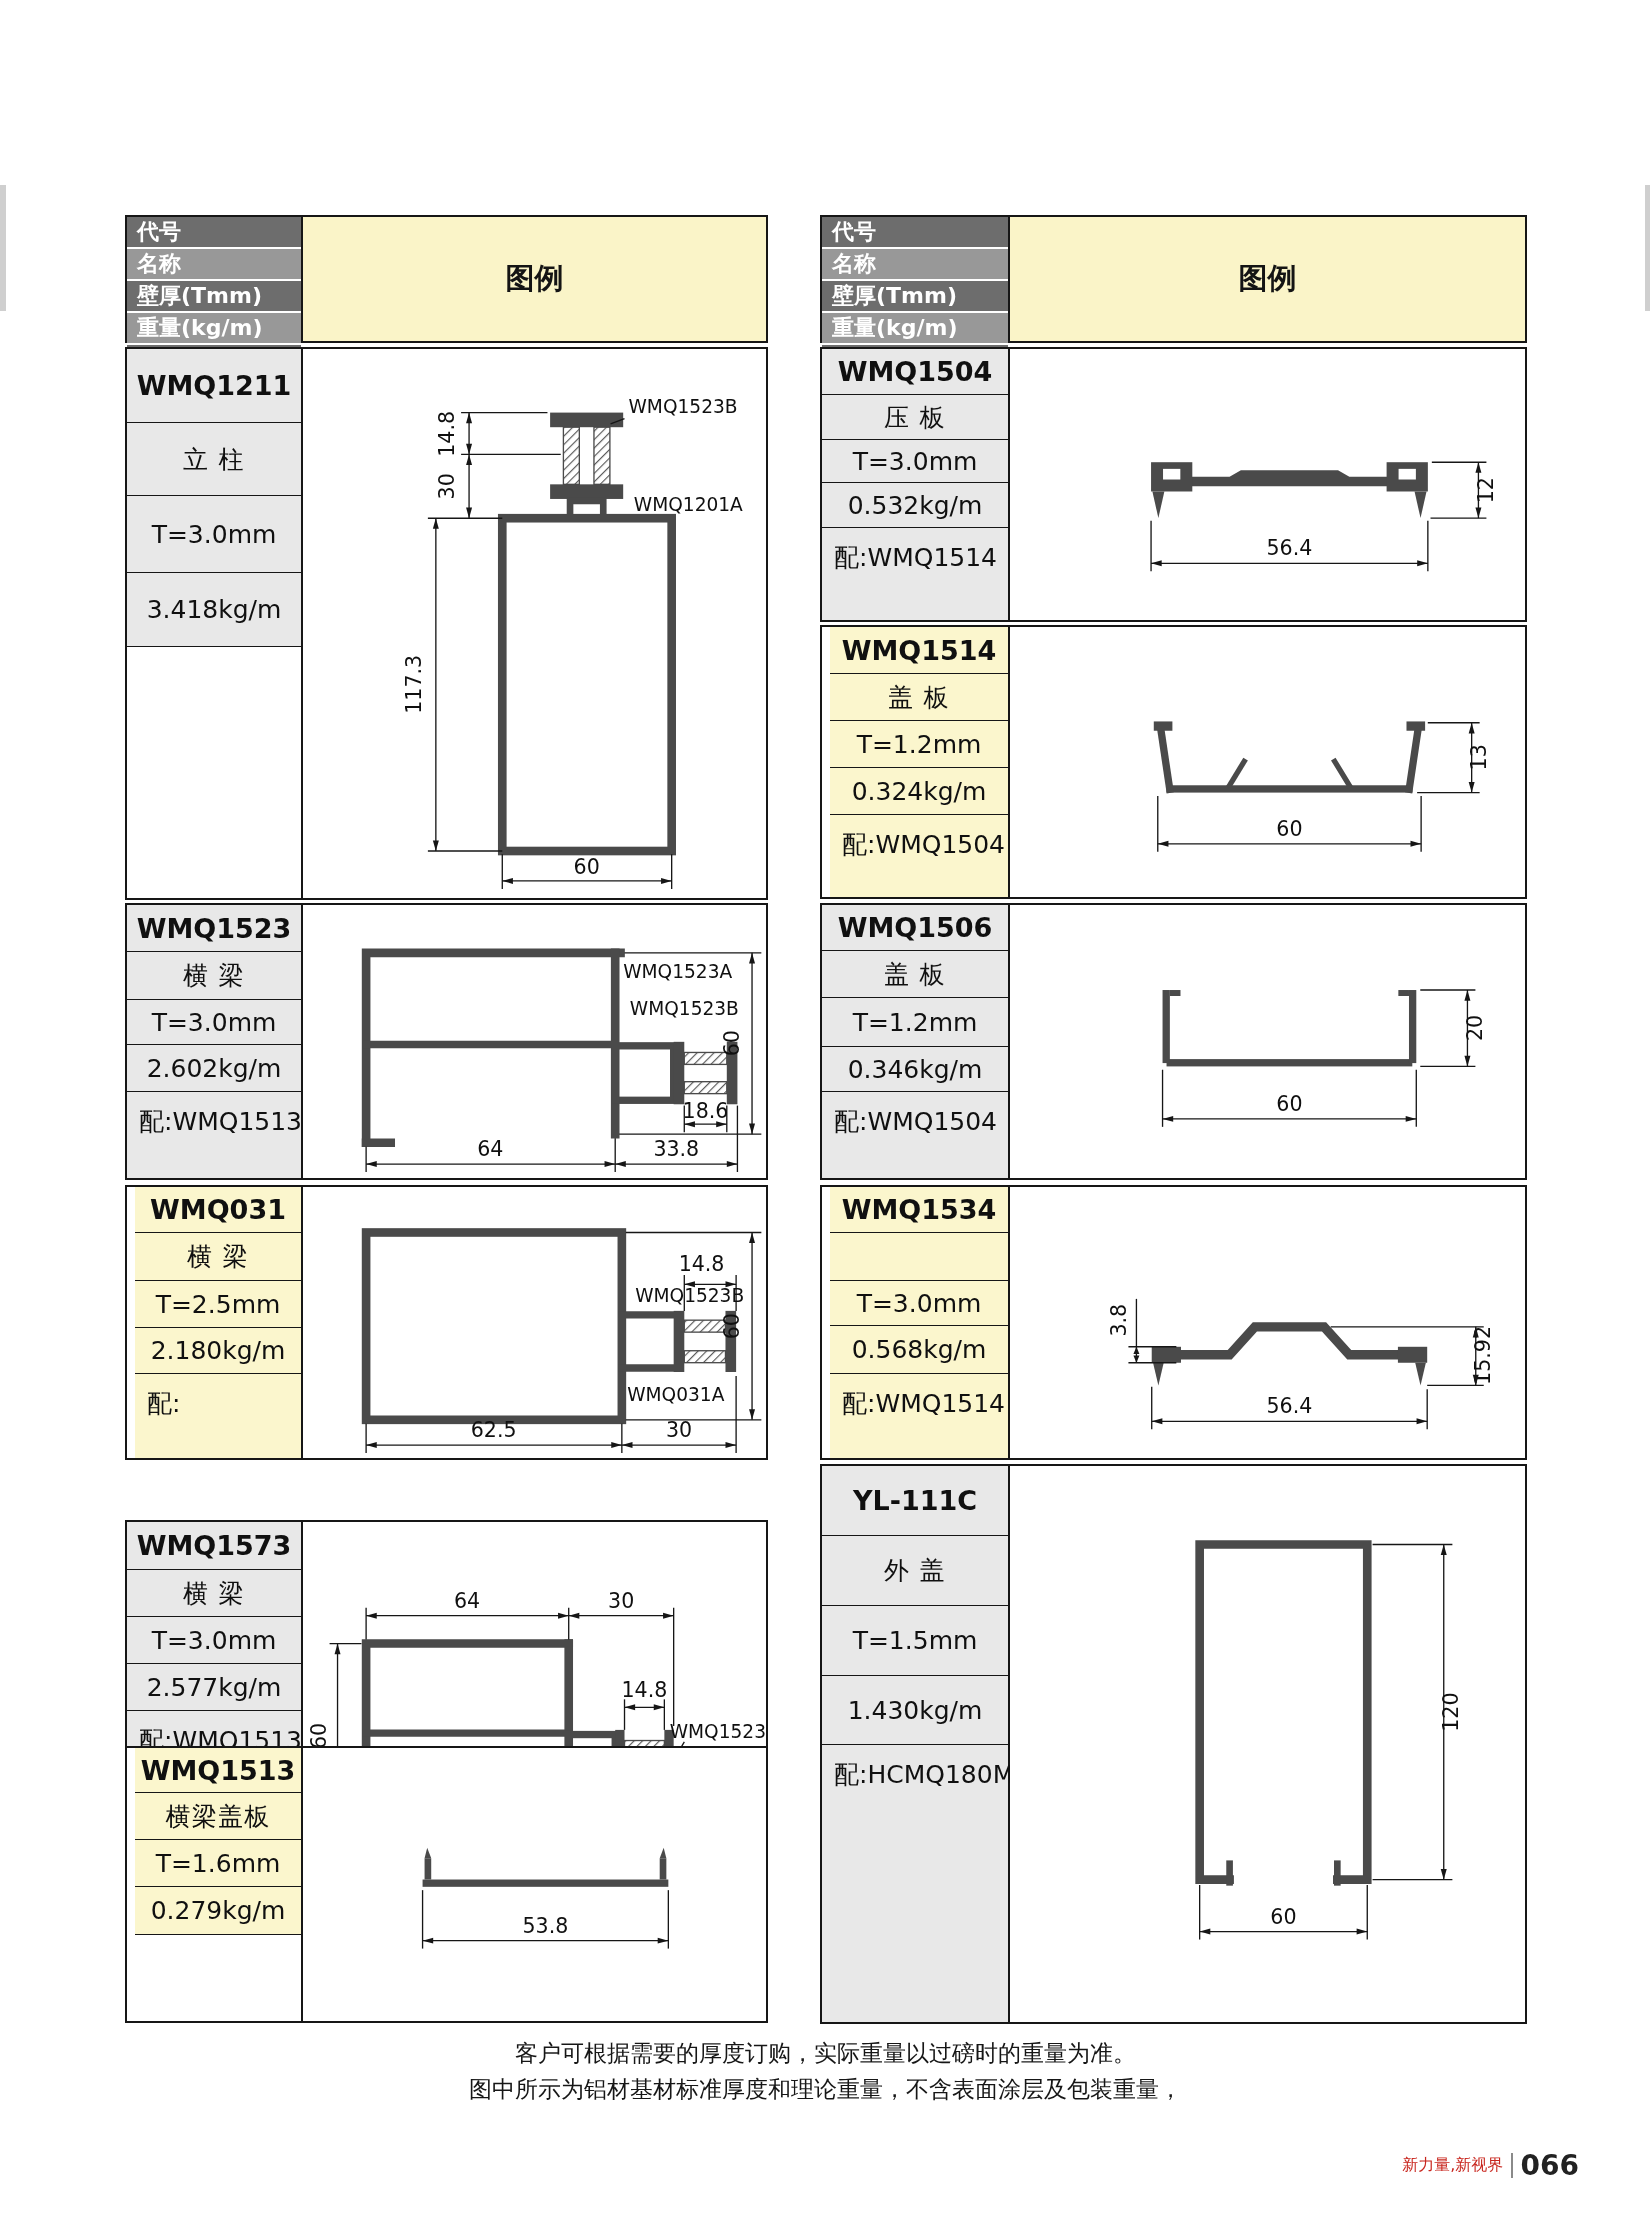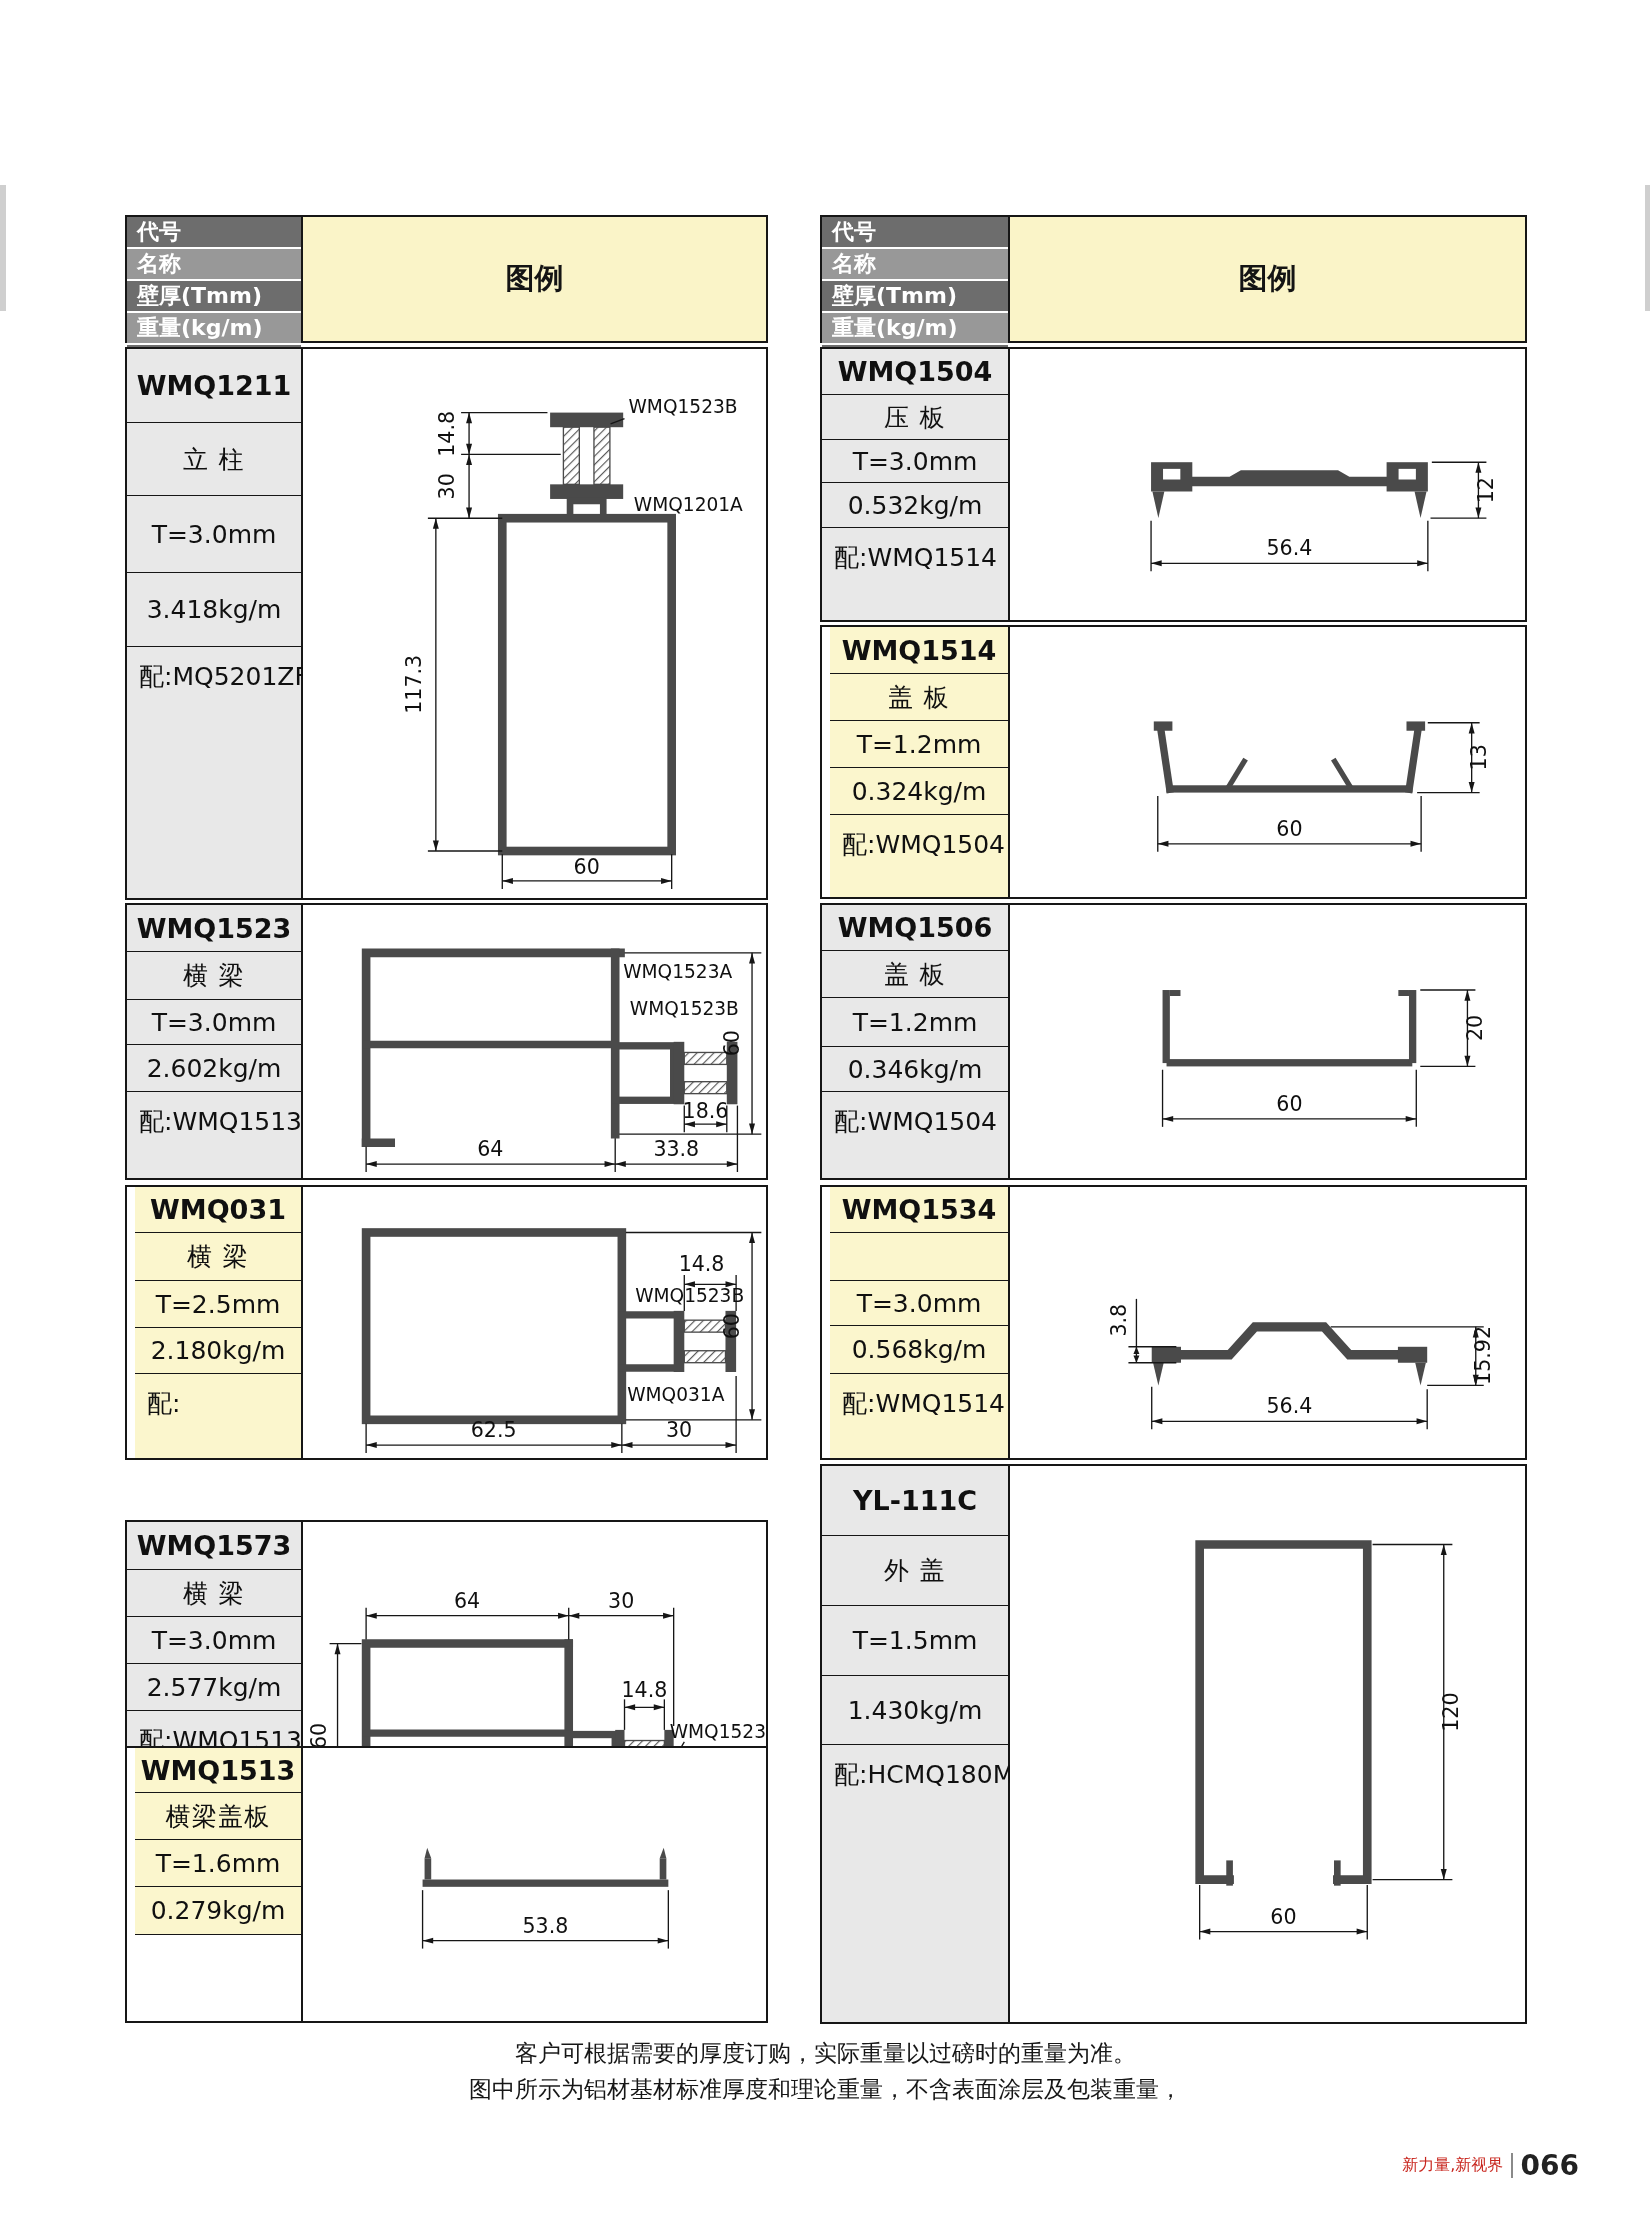--- a/index.html
+++ b/index.html
@@ -74,21 +74,20 @@
     </div>
     <div class="hlegend">图例</div>
   </div>
 
   <div class="blk" style="left:125px;top:347px;width:643px;height:553px">
     <div class="lcol tone-gray" style="width:176px">
       <div class="cell code" style="height:74px">WMQ1211</div>
       <div class="cell name" style="height:73px">立 柱</div>
       <div class="cell" style="height:77px">T=3.0mm</div>
       <div class="cell" style="height:74px">3.418kg/m</div>
-      <div class="cell acc">配:MQ5201ZF</div>
     </div>
     <div class="dcell">
       <svg viewBox="0 0 697 825" preserveAspectRatio="xMidYMid meet">
         <rect class="fl" x="372" y="95" width="110" height="22"></rect>
         <rect class="ht" x="392" y="117" width="24" height="86"></rect>
         <rect class="ht" x="438" y="117" width="24" height="86"></rect>
         <rect class="fl" x="372" y="203" width="110" height="22"></rect>
         <rect class="pf" stroke-width="10" x="402" y="228" width="50" height="26"></rect>
         <rect class="pf" stroke-width="13" x="300" y="254" width="255" height="501"></rect>
         <line class="ext" x1="368" y1="95" x2="238" y2="95"></line>

